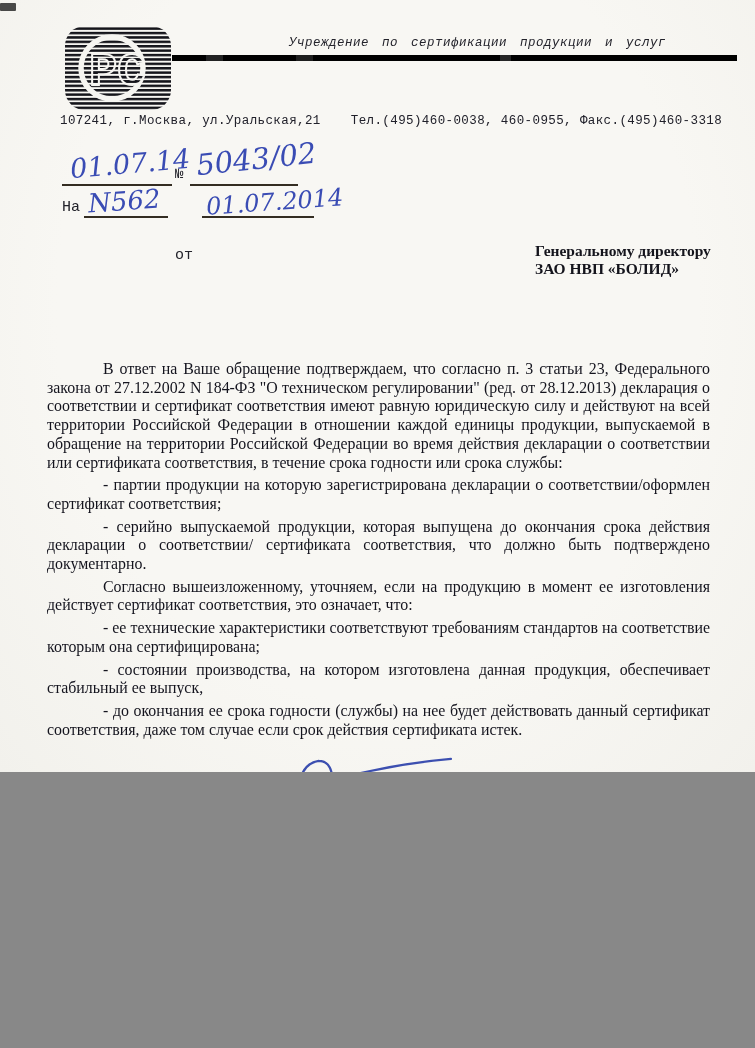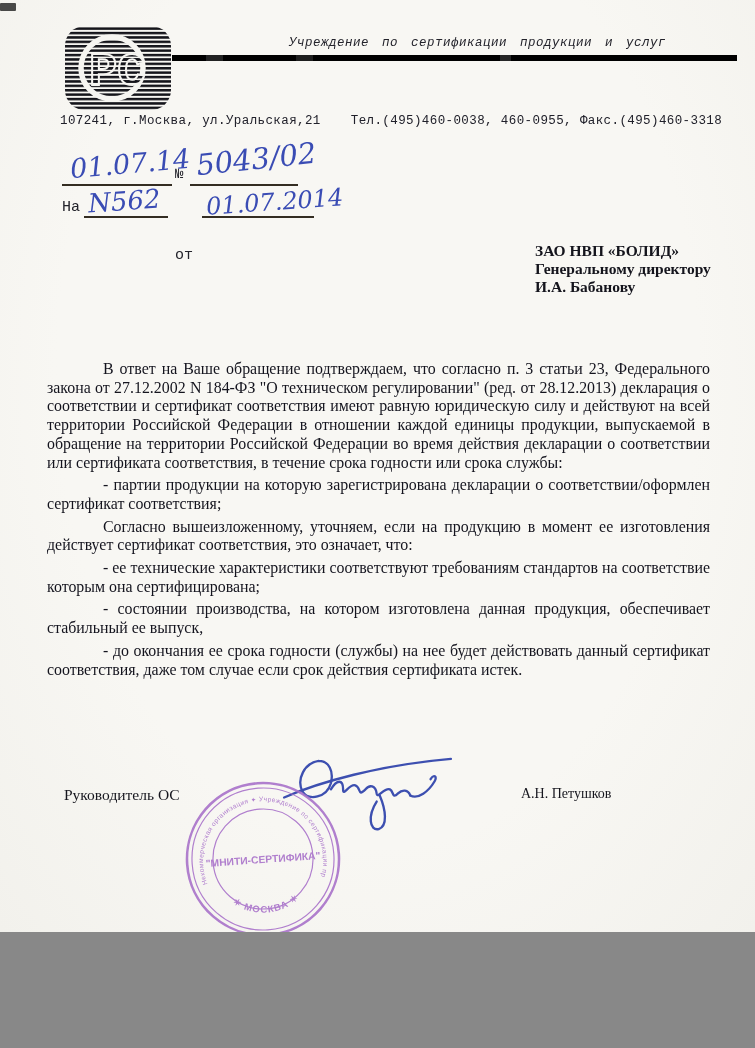--- a/index.html
+++ b/index.html
@@ -1,17 +1,17 @@
 <!DOCTYPE html>
 <html><head>
 <meta charset="utf-8">
 <style>
   html,body{margin:0;padding:0;background:#888;}
   .page{
-    position:relative; width:755px; height:932px; margin:0 auto;
+    position:relative; width:755px; height:772px; margin:0 auto;
     background:#f6f5f1;
     background-image:radial-gradient(ellipse at 50% 40%, #f8f7f3 60%, #f2f1ec 100%);
     font-family:"Liberation Serif", serif;
     color:#16161e; overflow:hidden;
   }
   .smudge{position:absolute;left:0;top:3px;width:16px;height:8px;background:#1d1d1d;opacity:.8;border-radius:1px;}
   
   .logo{position:absolute;left:62px;top:23px;width:112px;height:91px;}
   .tagline{position:absolute;left:289px;top:36px;font-family:"Liberation Mono",monospace;
     font-style:italic;font-size:12.5px;letter-spacing:.5px;word-spacing:5px;color:#23232b;white-space:nowrap;}
@@ -79,28 +79,28 @@
   <div class="uline ul1"></div>
   <div class="uline ul2"></div>
   <div class="na-label">На</div>
   <div class="hand hw-num2">N562</div>
   <div class="ot-label">от</div>
   <div class="hand hw-date2">01.07.2014</div>
   <div class="uline ul3"></div>
   <div class="uline ul4"></div>
 
   <div class="recipient">
+    <div>Генеральному директору</div>
     <div>ЗАО НВП «БОЛИД»</div>
-    <div>Генеральному директору</div>
-    <div>И.А. Бабанову</div>
   </div>
 
   <div class="body-text">
     <p>В ответ на Ваше обращение подтверждаем, что согласно п. 3 статьи 23, Федерального закона от 27.12.2002 N 184-ФЗ "О техническом регулировании" (ред. от 28.12.2013) декларация о соответствии и сертификат соответствия имеют равную юридическую силу и действуют на всей территории Российской Федерации в отношении каждой единицы продукции, выпускаемой в обращение на территории Российской Федерации во время действия декларации о соответствии или сертификата соответствия, в течение срока годности или срока службы:</p>
     <p>- партии продукции на которую зарегистрирована декларации о соответствии/оформлен сертификат соответствия;</p>
+    <p>- серийно выпускаемой продукции, которая выпущена до окончания срока действия декларации о соответствии/ сертификата соответствия, что должно быть подтверждено документарно.</p>
     <p>Согласно вышеизложенному, уточняем, если на продукцию в момент ее изготовления действует сертификат соответствия, это означает, что:</p>
     <p>- ее технические характеристики соответствуют требованиям стандартов на соответствие которым она сертифицирована;</p>
     <p>- состоянии производства, на котором изготовлена данная продукция, обеспечивает стабильный ее выпуск,</p>
     <p>- до окончания ее срока годности (службы) на нее будет действовать данный сертификат соответствия, даже том случае если срок действия сертификата истек.</p>
   </div>
 
   <div class="sig-role">Руководитель ОС</div>
   <div class="sig-name">А.Н. Петушков</div>
 
   <svg class="signature" viewBox="0 0 175 95">

